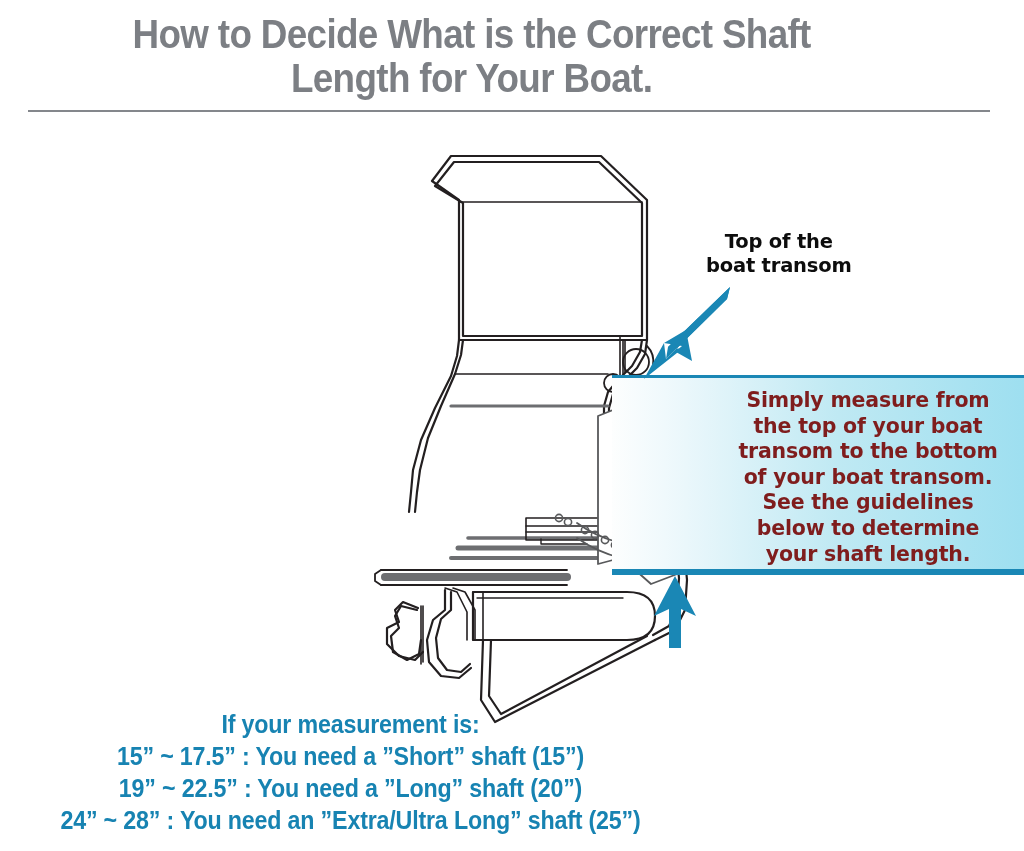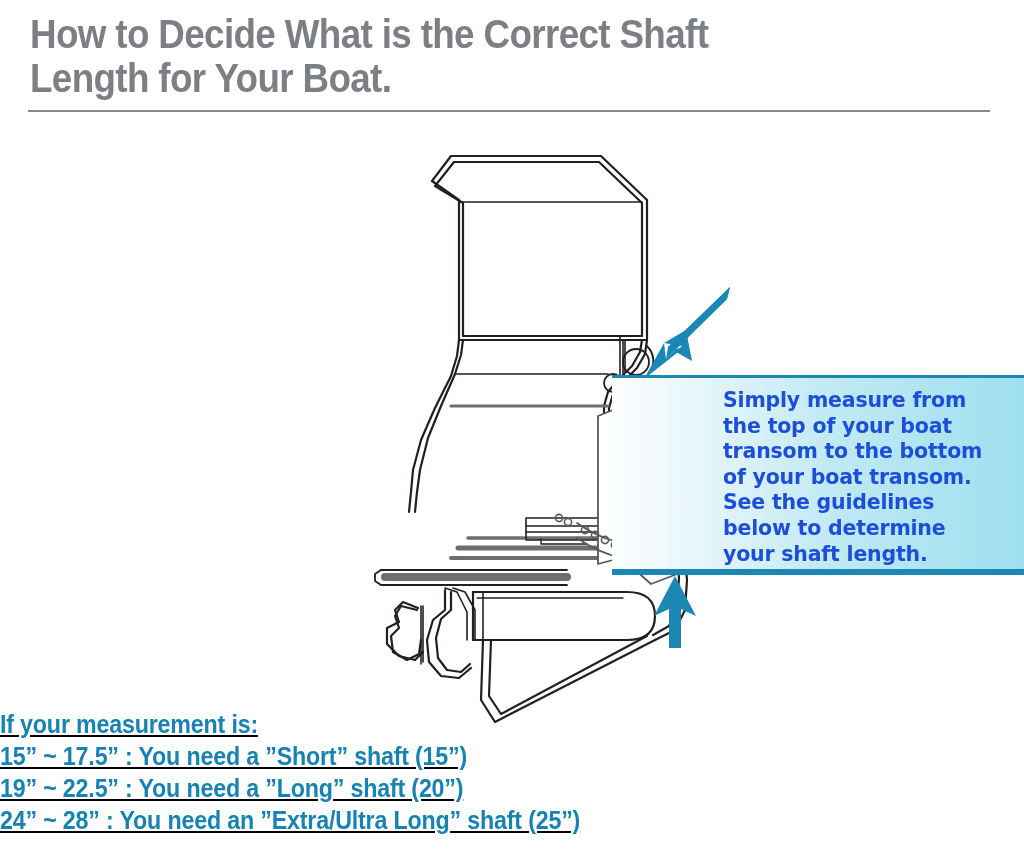--- a/index.html
+++ b/index.html
@@ -9,20 +9,21 @@
   }
   body {
     font-family: "Liberation Sans", sans-serif;
   }
   #page {
     position: relative;
     width: 1024px;
     height: 851px;
     background: #ffffff;
     overflow: hidden;
+    text-align: center;
   }
 
   
   #title-block {
     position: absolute;
     left: 30px;
     top: 12px;
     width: 960px;
   }
   #page-title {
@@ -74,21 +75,21 @@
   #callout-text {
     position: absolute;
     left: 723px;
     top: 388px;
     width: 290px;
     margin: 0;
     font-family: "DejaVu Sans", sans-serif;
     font-weight: bold;
     font-size: 20.5px;
     line-height: 25.6px;
-    color: #1d4ed8;
+    color: #7f1d1d;
     letter-spacing: -0.2px;
     white-space: pre-line;
   }
 
   
   .anno-label {
     position: absolute;
     margin: 0;
     font-family: "DejaVu Sans", sans-serif;
     font-weight: bold;
@@ -113,24 +114,23 @@
     position: absolute;
     left: 648px;
     top: 576px;
     width: 54px;
     height: 72px;
   }
 
   
   #guidelines {
     position: absolute;
-    left: 0;
+    left: 25px;
     top: 708px;
     width: 700px;
-    text-decoration: underline;
   }
   #guide-intro, .guide-line {
     font-family: "Liberation Sans Narrow", "Liberation Sans", sans-serif;
     font-weight: bold;
     font-size: 25px;
     line-height: 32px;
     color: #1783b2;
     letter-spacing: -0.2px;
     margin: 0;
     transform: scaleX(0.93);
@@ -263,20 +263,22 @@
   <div id="callout-box"></div>
   <div id="callout-bottom-border"></div>
   <p id="callout-text">Simply measure from
 the top of your boat
 transom to the bottom
 of your boat transom.
 See the guidelines
 below to determine
 your shaft length.</p>
 
+  <p class="anno-label" id="label-top">Top of the
+boat transom</p>
   <svg id="arrow-top-svg" viewBox="0 0 110 100" xmlns="http://www.w3.org/2000/svg">
     <path d="M100 2 L38 62 L52 64 L14 94 L34 58 L36 74 L97 14 Z" fill="#1a87b5"></path>
     <path d="M100 2 L97 14 L36 74 L38 62 Z" fill="#1a87b5"></path>
     <path d="M16 92 L52 61 L34 58 L56 45 L62 76 L46 67 Z" fill="#1a87b5"></path>
   </svg>
 
   <svg id="arrow-bottom-svg" viewBox="0 0 54 72" xmlns="http://www.w3.org/2000/svg">
     <path d="M27 0 L48 40 L33 33 L33 72 L21 72 L21 33 L6 40 Z" fill="#1a87b5"></path>
   </svg>
 

